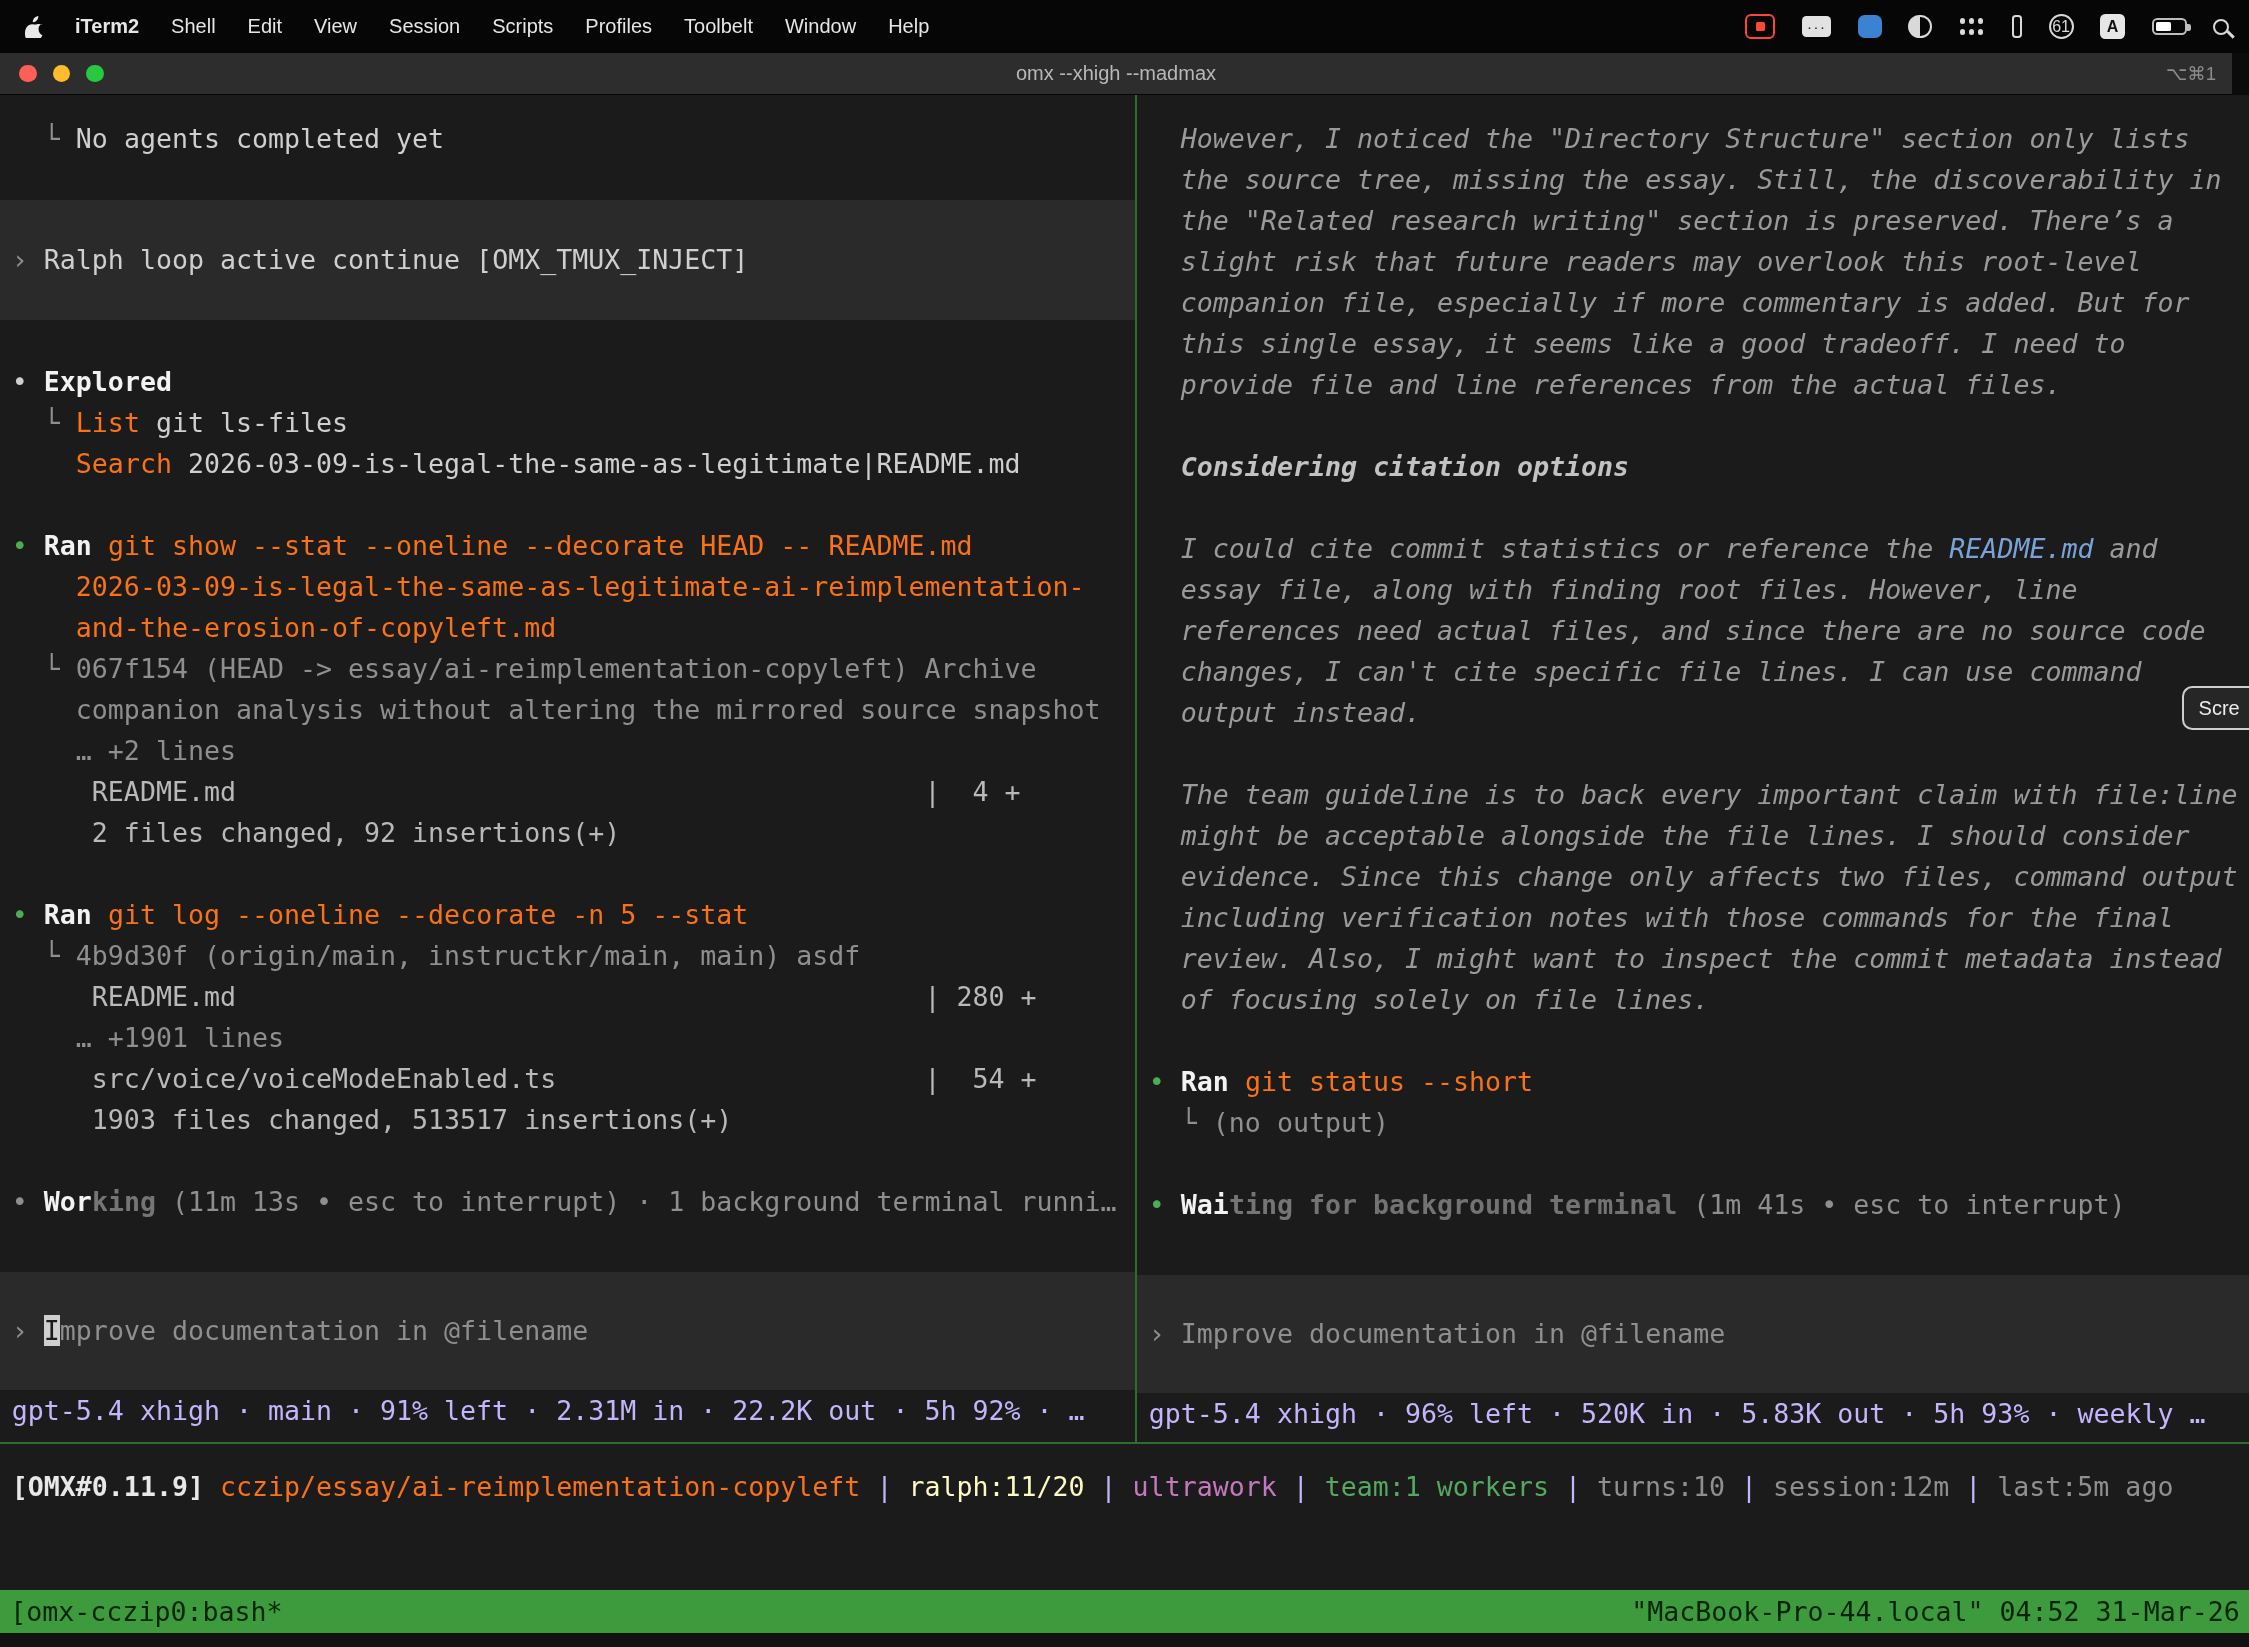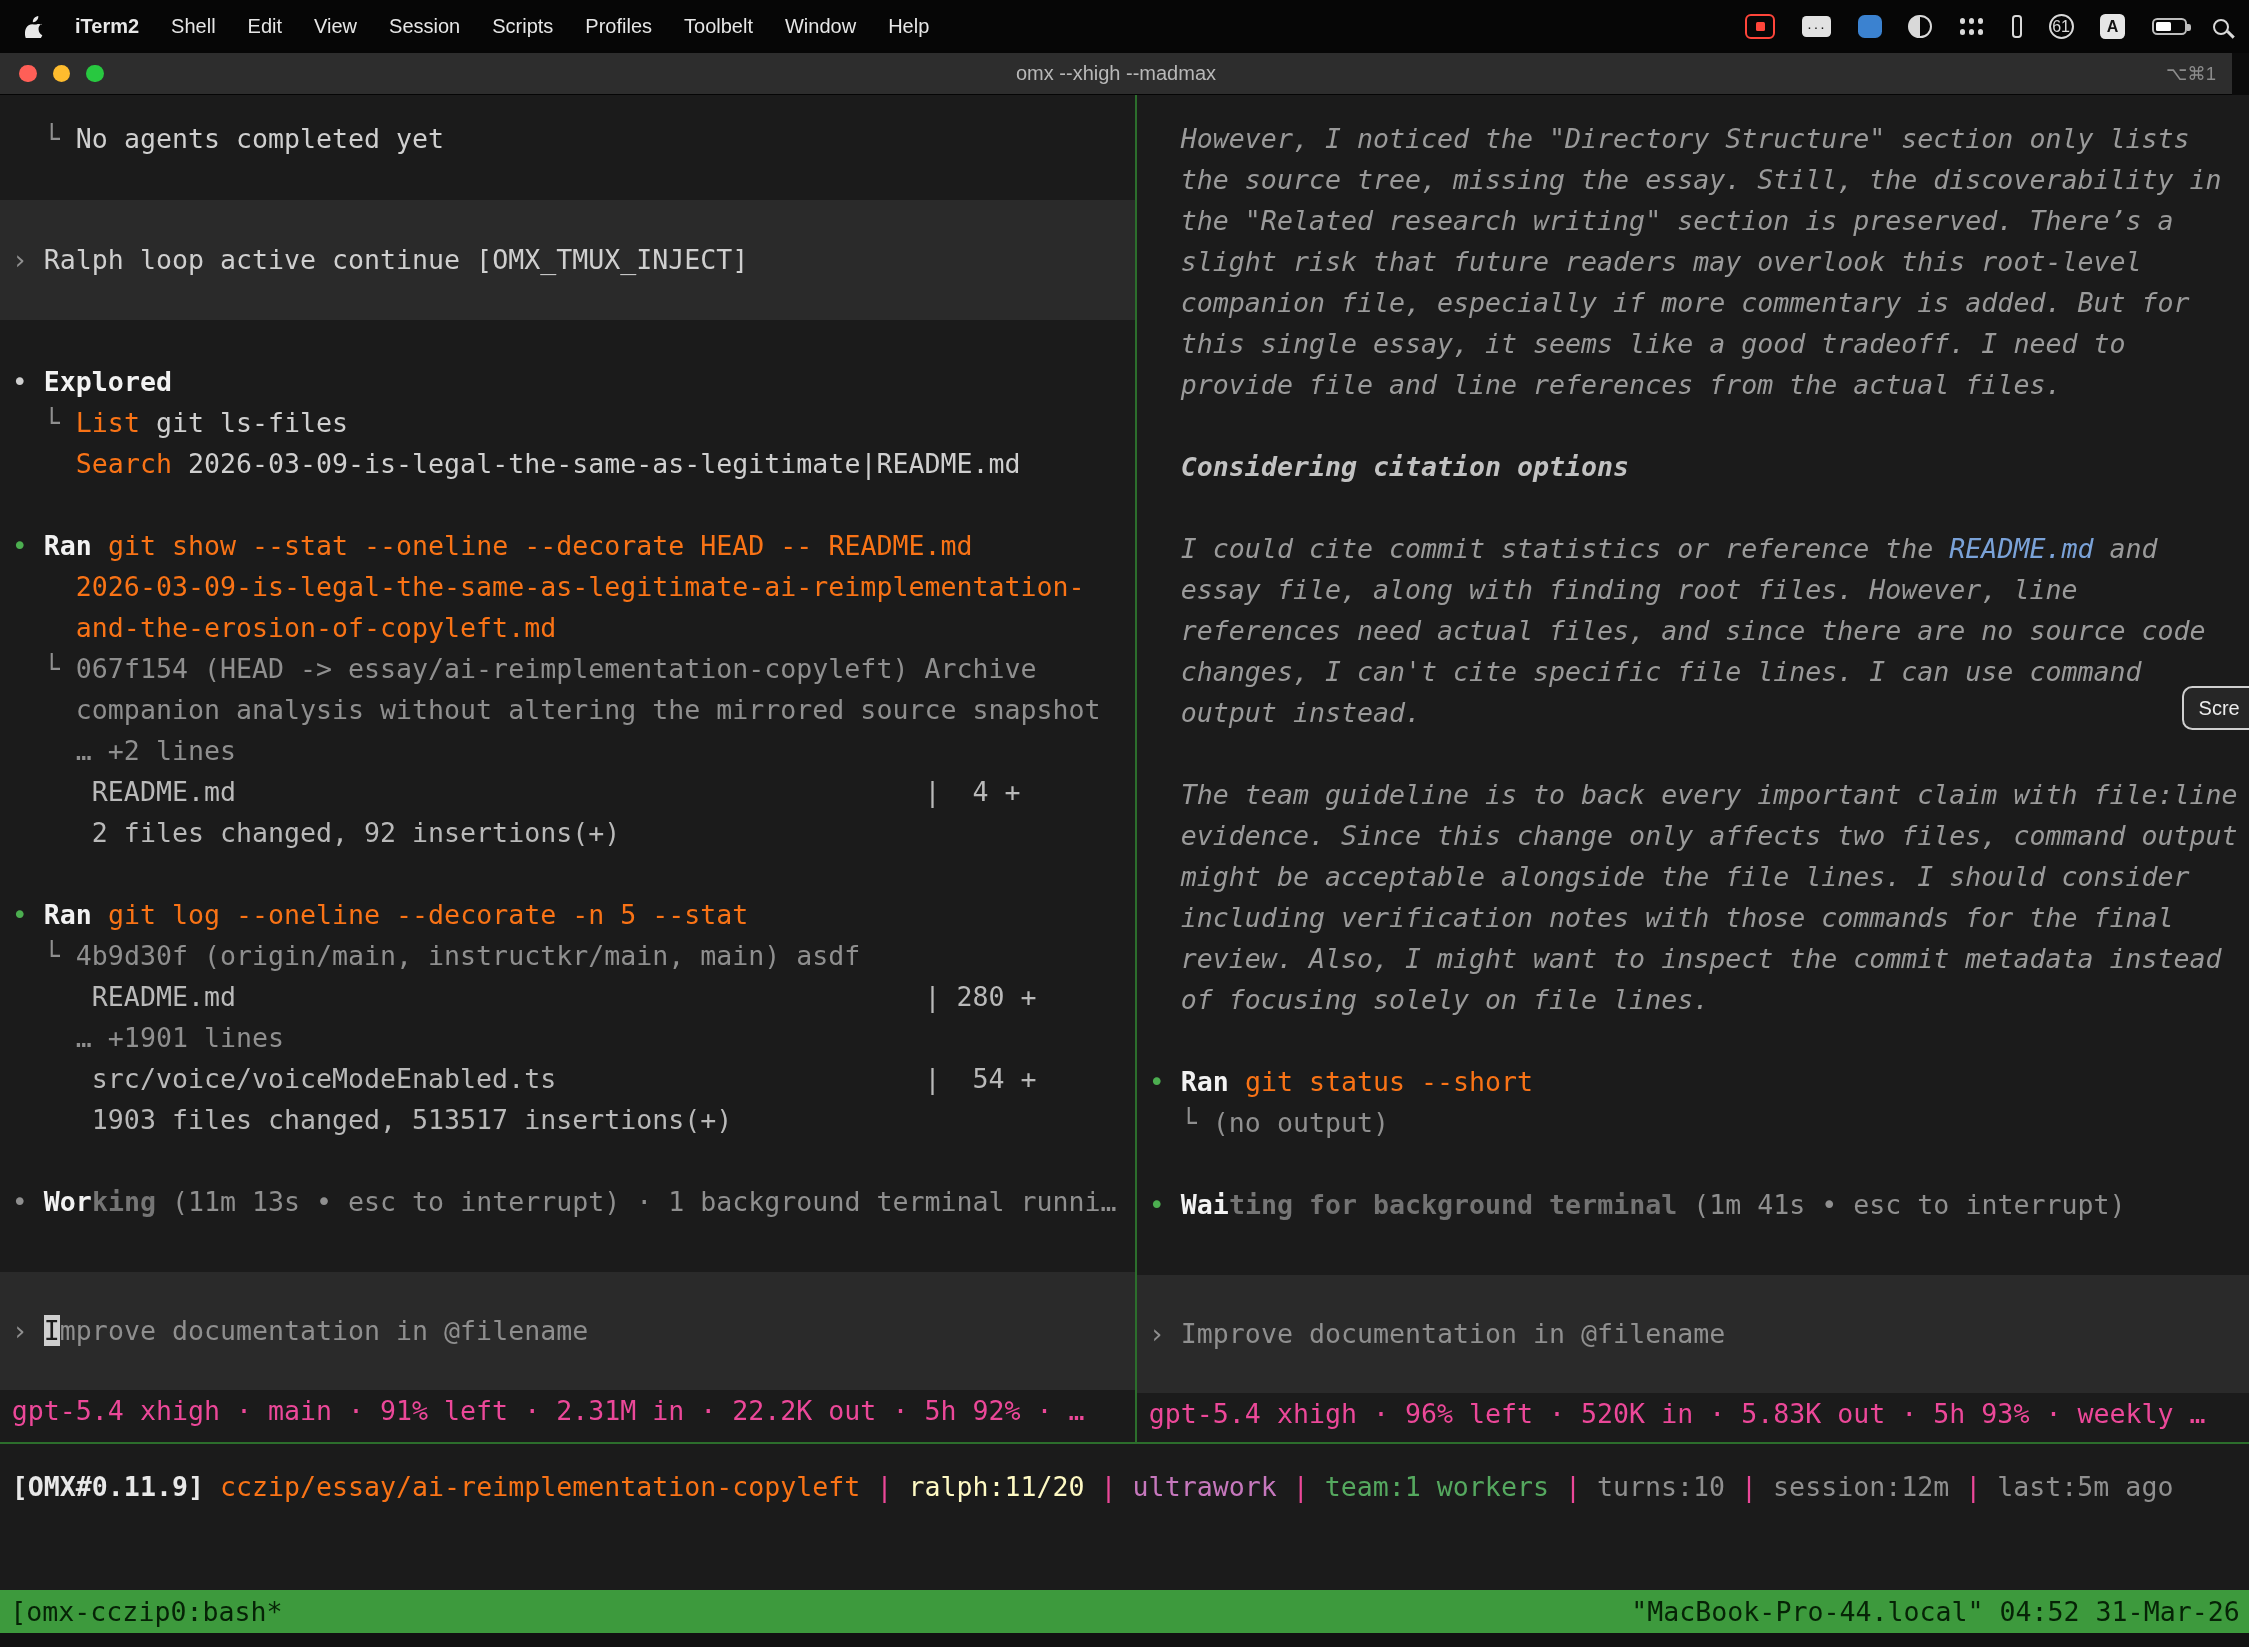--- a/index.html
+++ b/index.html
@@ -55,21 +55,21 @@
   .omx-status{position:absolute;top:1371px;left:0;right:0;height:41px;line-height:41px;white-space:pre;padding-left:11.8px;overflow:hidden;}
   .tmux-bar{position:absolute;top:1495px;left:0;right:0;height:43px;background:#3d9a3d;display:flex;
     justify-content:space-between;align-items:center;padding:0 10.3px;white-space:pre;box-sizing:border-box;}
   .below-bar{position:absolute;top:1538px;left:0;right:0;bottom:0;background:#121212;}
 
   
   .seg{white-space:pre;}
   .fg{color:#cfcfcf;}
   .fg2{color:#b9b9b9;}
   .dim{color:#8f8f8f;}
-  .dim2{color:#ec4899;}
+  .dim2{color:#c4b5fd;}
   .blue{color:#f97316;}
   .green{color:#4cae50;}
   .boldw{color:#f2f2f2;font-weight:bold;}
   .bold{color:#737373;font-weight:bold;}
   .bolddim{color:#757575;font-weight:bold;}
   .it{color:#9a9a9a;font-style:italic;}
   .itb{color:#c2c2c2;font-style:italic;font-weight:bold;}
   .itblue{color:#7aa2d8;font-style:italic;}
   .cursor{background:#cfcfcf;color:#1b1b1b;}
   .yellow{color:#fef9c3;}
@@ -177,22 +177,22 @@
       <div class="t-blank"></div>
       <div class="t-line"><span class="seg it">  </span><span class="seg itb">Considering citation options</span></div>
       <div class="t-blank"></div>
       <div class="t-line"><span class="seg it">  I could cite commit statistics or reference the </span><span class="seg itblue">README.md</span><span class="seg it"> and</span></div>
       <div class="t-line"><span class="seg it">  essay file, along with finding root files. However, line</span></div>
       <div class="t-line"><span class="seg it">  references need actual files, and since there are no source code</span></div>
       <div class="t-line"><span class="seg it">  changes, I can't cite specific file lines. I can use command</span></div>
       <div class="t-line"><span class="seg it">  output instead.</span></div>
       <div class="t-blank"></div>
       <div class="t-line"><span class="seg it">  The team guideline is to back every important claim with file:line</span></div>
+      <div class="t-line"><span class="seg it">  might be acceptable alongside the file lines. I should consider</span></div>
       <div class="t-line"><span class="seg it">  evidence. Since this change only affects two files, command output</span></div>
-      <div class="t-line"><span class="seg it">  might be acceptable alongside the file lines. I should consider</span></div>
       <div class="t-line"><span class="seg it">  including verification notes with those commands for the final</span></div>
       <div class="t-line"><span class="seg it">  review. Also, I might want to inspect the commit metadata instead</span></div>
       <div class="t-line"><span class="seg it">  of focusing solely on file lines.</span></div>
       <div class="t-blank"></div>
       <div class="t-line"><span class="seg green">• </span><span class="seg boldw">Ran</span><span class="seg fg"> </span><span class="seg blue">git status --short</span></div>
       <div class="t-line"><span class="seg dim">  └ </span><span class="seg dim">(no output)</span></div>
       <div class="t-blank"></div>
       <div class="t-line"><span class="seg green">• </span><span class="seg boldw">Wai</span><span class="seg bolddim">ting</span><span class="seg bold"> for background terminal</span><span class="seg dim"> (1m 41s • esc to interrupt)</span></div>
       <div style="height: 50px;"></div>
       <div class="t-panel" style="height: 118px;">

